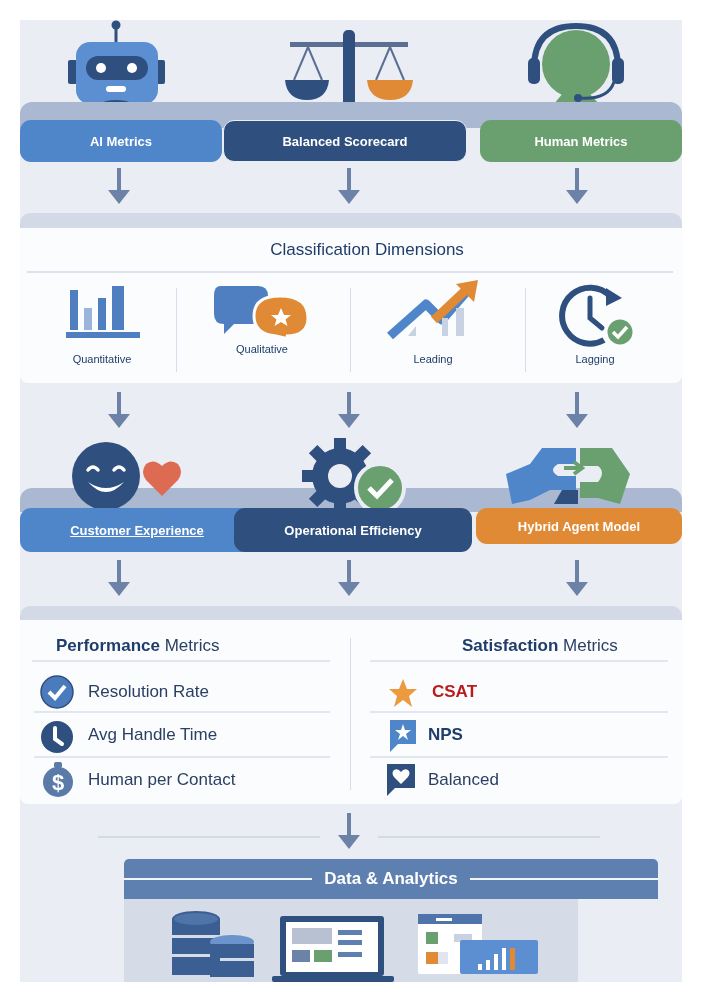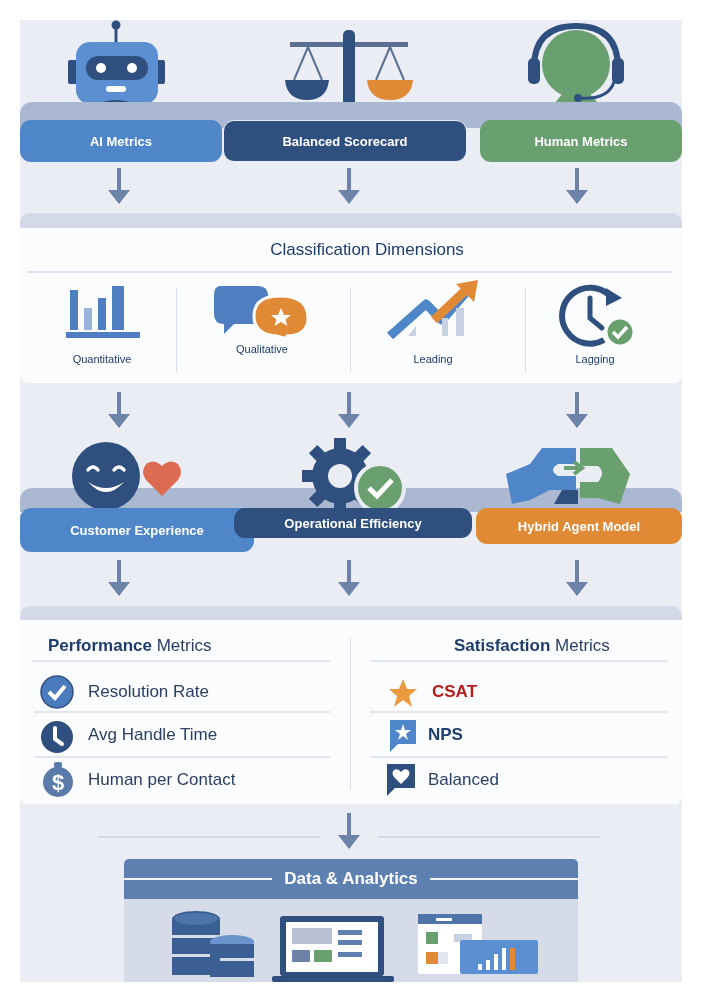--- a/index.html
+++ b/index.html
@@ -8,21 +8,21 @@
   .abs{position:absolute;}
   .band{position:absolute;left:20px;width:662px;height:26px;background:#aab8d2;border-radius:12px 12px 0 0;}
   .bar{position:absolute;display:flex;align-items:center;justify-content:center;color:#fff;font-weight:bold;font-size:13px;border-radius:11px;box-sizing:border-box;}
   .arrow{position:absolute;width:22px;height:36px;}
   .card{position:absolute;left:20px;width:662px;background:#fbfcfe;border-radius:0 0 8px 8px;}
   .card-top{position:absolute;left:20px;width:662px;height:18px;background:#d4d9e7;border-radius:10px 10px 0 0;}
   .dimlabel{position:absolute;font-size:11px;color:#1f3d6b;text-align:center;width:150px;}
   .vsep{position:absolute;width:1px;background:#d7dce8;}
   .hsep{position:absolute;height:2px;background:#e1e6ef;}
   .mlabel{position:absolute;font-size:17px;color:#2a3f63;}
-  .mlabel b{color:#1f3d6b;}
+  .mlabel b{color:#1f3d6b;margin-left:8px;}
 </style>
 </head>
 <body>
 
 <div class="panel"></div>
 
 <svg class="abs" style="left:64px;top:20px" width="110" height="96" viewBox="0 0 110 96">
   <line x1="52" y1="4" x2="52" y2="22" stroke="#2f507f" stroke-width="3"></line>
   <circle cx="52" cy="5" r="4.5" fill="#2f507f"></circle>
   <rect x="4" y="40" width="9" height="24" rx="2" fill="#2f507f"></rect>
@@ -162,24 +162,24 @@
   <circle cx="80" cy="52" r="24" fill="#6a9f6f" stroke="#ebedf5" stroke-width="4"></circle>
   <path d="M69 52 L77 60 L92 44" fill="none" stroke="#fff" stroke-width="5"></path>
 </svg>
 <svg class="abs" style="left:502px;top:444px" width="140" height="60" viewBox="0 0 140 60">
   <path d="M4 30 L28 20 L40 4 L74 4 L74 20 L56 20 Q46 26 56 32 L74 32 L74 46 L48 46 L28 56 L10 60 Z" fill="#4f86c9"></path>
   <path d="M60 46 L76 46 L76 60 L52 60 Z" fill="#2f507f"></path>
   <path d="M78 4 L110 4 L128 30 L118 60 L96 54 L78 54 L78 38 L96 38 Q104 28 96 22 L78 22 Z" fill="#6a9f6f"></path>
   <path d="M62 24 H78 M72 18 L80 24 L72 30" fill="none" stroke="#6a9f6f" stroke-width="4"></path>
 </svg>
 
-<div class="bar" style="left:20px;top:508px;width:234px;height:44px;background:#4f86c9;">
+<div class="bar" style="left:20px;top:508px;width:234px;height:44px;background:#4f86c9;text-decoration:underline;">
   <span>Customer Experience</span>
 </div>
-<div class="bar" style="left:234px;top:508px;width:238px;height:30px;background:#2f507f;">
+<div class="bar" style="left:234px;top:508px;width:238px;height:44px;background:#2f507f;">
   <span>Operational Efficiency</span>
 </div>
 <div class="bar" style="left:476px;top:508px;width:206px;height:36px;background:#e08a35;">
   <span>Hybrid Agent Model</span>
 </div>
 
 <svg class="arrow" style="left:108px;top:560px" viewBox="0 0 22 36">
     <rect x="9" y="0" width="4" height="22" fill="#6c82a6"></rect>
     <path d="M0 22 H22 L11 36 Z" fill="#6c82a6"></path>
   </svg>
@@ -243,21 +243,21 @@
 <div class="mlabel" style="left:428px;top:770px">Balanced</div>
 
 <div class="hsep" style="left:98px;top:836px;width:222px;background:#d3d9e6"></div>
 <div class="hsep" style="left:378px;top:836px;width:222px;background:#d3d9e6"></div>
 <svg class="arrow" style="left:338px;top:813px" viewBox="0 0 22 36">
     <rect x="9" y="0" width="4" height="22" fill="#6c82a6"></rect>
     <path d="M0 22 H22 L11 36 Z" fill="#6c82a6"></path>
   </svg>
 
 <div class="abs" style="left:124px;top:898px;width:454px;height:84px;background:#d6dbe8;"></div>
-<div class="abs" style="left:124px;top:859px;width:454px;height:40px;background:#5e80b1;border-radius:5px 5px 0 0;display:flex;align-items:center;justify-content:center;">
+<div class="abs" style="left:124px;top:859px;width:534px;height:40px;background:#5e80b1;border-radius:5px 5px 0 0;display:flex;align-items:center;justify-content:center;">
   <div style="flex:1;height:2px;background:#f1f4f9;margin:0 12px 0 0;"></div>
   <span style="color:#fff;font-weight:bold;font-size:17px;">Data &amp; Analytics</span>
   <div style="flex:1;height:2px;background:#f1f4f9;margin:0 0 0 12px;"></div>
 </div>
 
 <svg class="abs" style="left:168px;top:910px" width="94" height="72" viewBox="0 0 94 72">
   <g fill="#3c5f93">
     <ellipse cx="28" cy="9" rx="24" ry="8"></ellipse>
     <rect x="4" y="9" width="48" height="16"></rect>
     <rect x="4" y="28" width="48" height="16"></rect>

